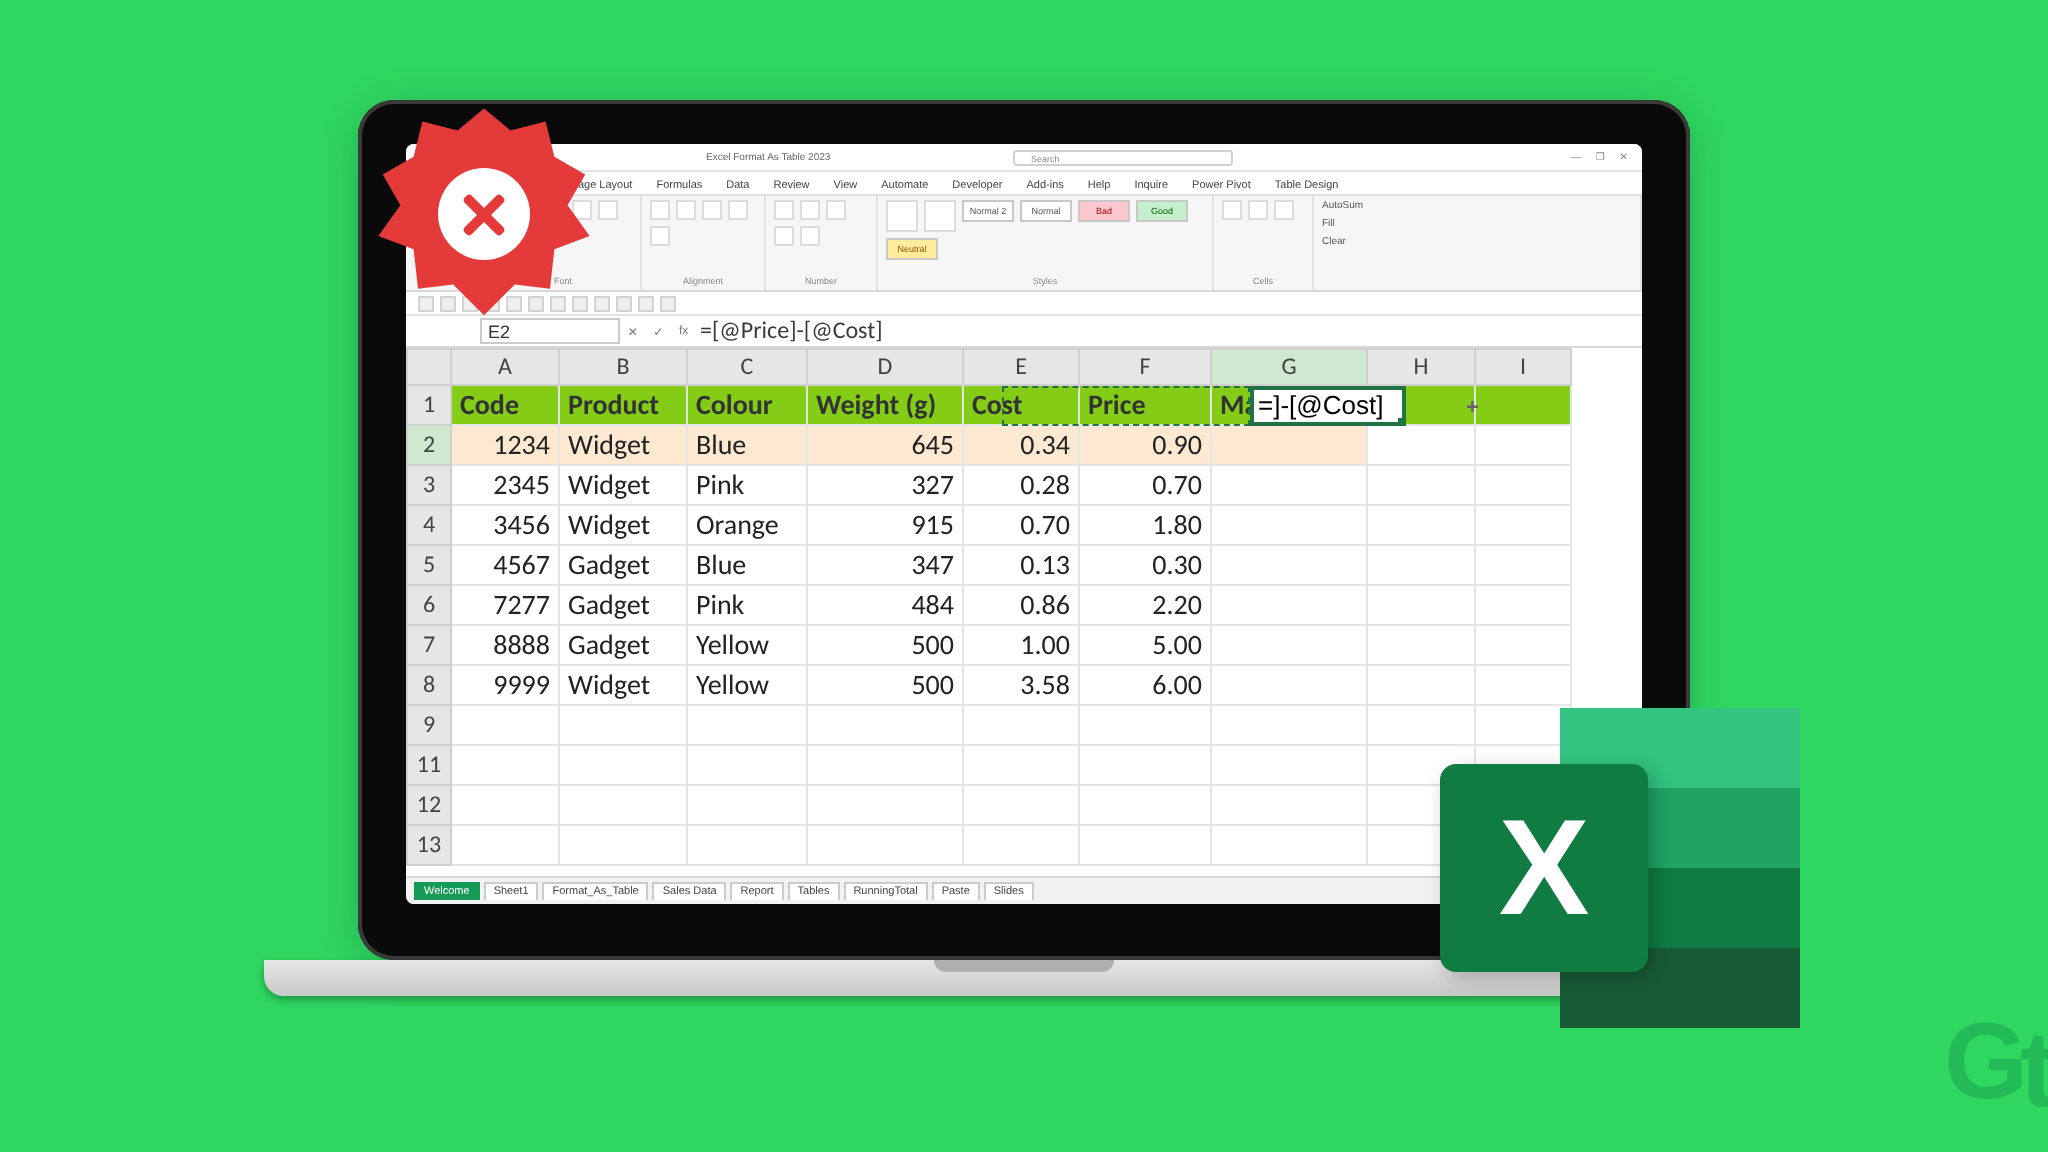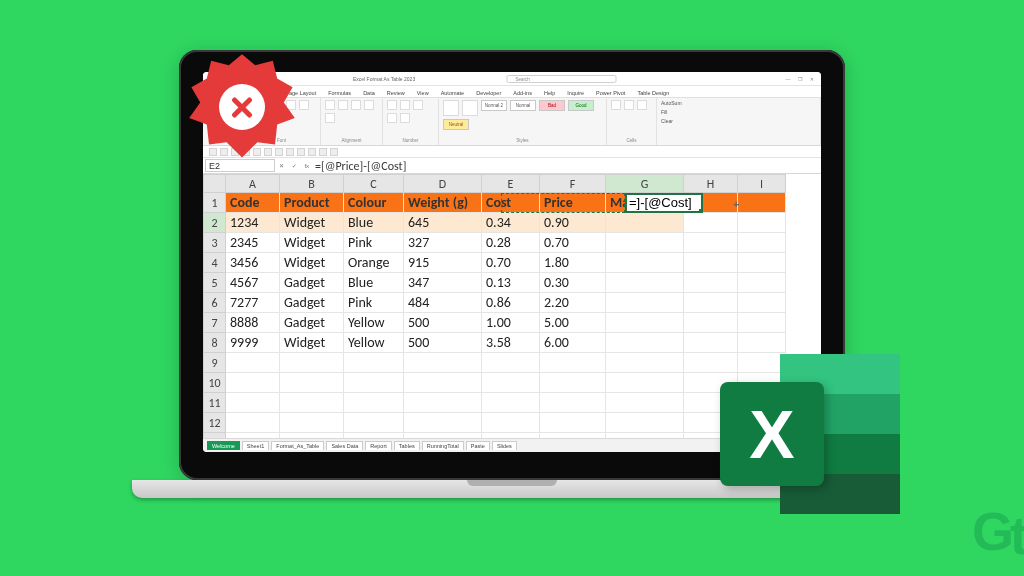--- a/index.html
+++ b/index.html
@@ -72,36 +72,36 @@
   .ricon.sm { width:10px; height:10px; }
   .swatch { width:26px; height:11px; border:1px solid #c8c8c8; font-size:4.5px; display:flex;align-items:center;justify-content:center;}
   .swatch.normal{background:#fff;}
   .swatch.bad{background:#ffc7ce;color:#9c0006;}
   .swatch.good{background:#c6efce;color:#006100;}
   .swatch.neutral{background:#ffeb9c;color:#9c5700;}
   
   .qat { height:12px; background:#fff; border-bottom:1px solid #e3e3e3; display:flex; align-items:center; gap:3px; padding-left:6px;}
   .qat .qi { width:8px; height:8px; background:#eee; border:1px solid #d2d2d2;}
   
-  .formula-row { height:16px; background:#fff; border-bottom:1px solid #d8d8d8; display:flex; align-items:center;}
+  .formula-row { height:16px; background:#fff; border-bottom:1px solid #d8d8d8; display:flex; align-items:center;padding-left:35px;}
   .namebox { width:70px; height:13px; border:1px solid #ccc; margin-left:2px; font-size:9px; padding-left:3px; line-height:13px; color:#333; background:#fff;}
   .fx-btns { width:38px; font-size:6px; color:#777; display:flex; align-items:center; justify-content:space-around;}
   .fx-btns span { cursor:default; }
   .formula-input { flex:1; font-size:12px; color:#3a3a3a; padding-left:2px; font-family:Calibri, Arial, sans-serif;}
   
   .grid-wrap { flex:1; background:#fff; overflow:hidden; position:relative;}
   table.grid { border-collapse:collapse; font-family:Calibri, Arial, sans-serif; font-size:14px; }
   .grid th.colh { background:#e6e6e6; border:1px solid #d0d0d0; font-weight:400; font-size:12px; color:#444; height:18px; text-align:center;}
   .grid th.colh.sel { background:#cfe8cf; }
   .grid th.rowh { background:#e6e6e6; border:1px solid #d0d0d0; font-weight:400; font-size:12px; color:#444; width:22px; text-align:center;}
   .grid th.rowh.sel { background:#cfe8cf; }
   .grid td { border:1px solid #e5e5e5; height:20px; padding:0 4px; white-space:nowrap; color:#222;}
-  .grid .hdr td { background:#f97316; font-weight:700; color:#333;}
+  .grid .hdr td { background:#84cc16; font-weight:700; color:#333;}
   .grid .r1 td.data { background:#fde9d2; }
-  .grid td.num { text-align:left; }
+  .grid td.num { text-align:right; }
   .grid td.txt { text-align:left; }
   .colA{width:54px}.colB{width:64px}.colC{width:60px}.colD{width:78px}.colE{width:58px}.colF{width:66px}.colG{width:78px}.colH{width:54px}.colI{width:48px}
   .cell-edit { position:absolute; border:2px solid #217346; background:#fff; font-size:13px; padding:0 2px; display:flex; overflow:hidden;}
   .handle { position:absolute; width:5px; height:5px; background:#217346; right:-3px; bottom:-3px;}
   .marquee { position:absolute; border:1px dashed #217346; pointer-events:none;}
   .plus-cursor { position:absolute; font-size:11px; color:#666; font-weight:700;}
   
   .sheet-tabs { height:14px; background:#f2f2f2; border-top:1px solid #d8d8d8; display:flex; align-items:center; font-size:5.5px; color:#444; gap:2px; padding-left:4px;}
   .sheet-tabs .tab { background:#fff; border:1px solid #ccc; padding:1px 4px; border-bottom:none;}
   .sheet-tabs .tab.active { background:#169b56; color:#fff; border-color:#169b56;}
@@ -373,32 +373,20 @@
                 <td class="colB"></td>
                 <td class="colC"></td>
                 <td class="colD"></td>
                 <td class="colE"></td>
                 <td class="colF"></td>
                 <td class="colG"></td>
                 <td class="colH"></td>
                 <td class="colI"></td>
               </tr>
               <tr>
-                <th class="rowh">10</th>
-                <td class="colA"></td>
-                <td class="colB"></td>
-                <td class="colC"></td>
-                <td class="colD"></td>
-                <td class="colE"></td>
-                <td class="colF"></td>
-                <td class="colG"></td>
-                <td class="colH"></td>
-                <td class="colI"></td>
-              </tr>
-              <tr>
                 <th class="rowh">11</th>
                 <td class="colA"></td>
                 <td class="colB"></td>
                 <td class="colC"></td>
                 <td class="colD"></td>
                 <td class="colE"></td>
                 <td class="colF"></td>
                 <td class="colG"></td>
                 <td class="colH"></td>
                 <td class="colI"></td>

